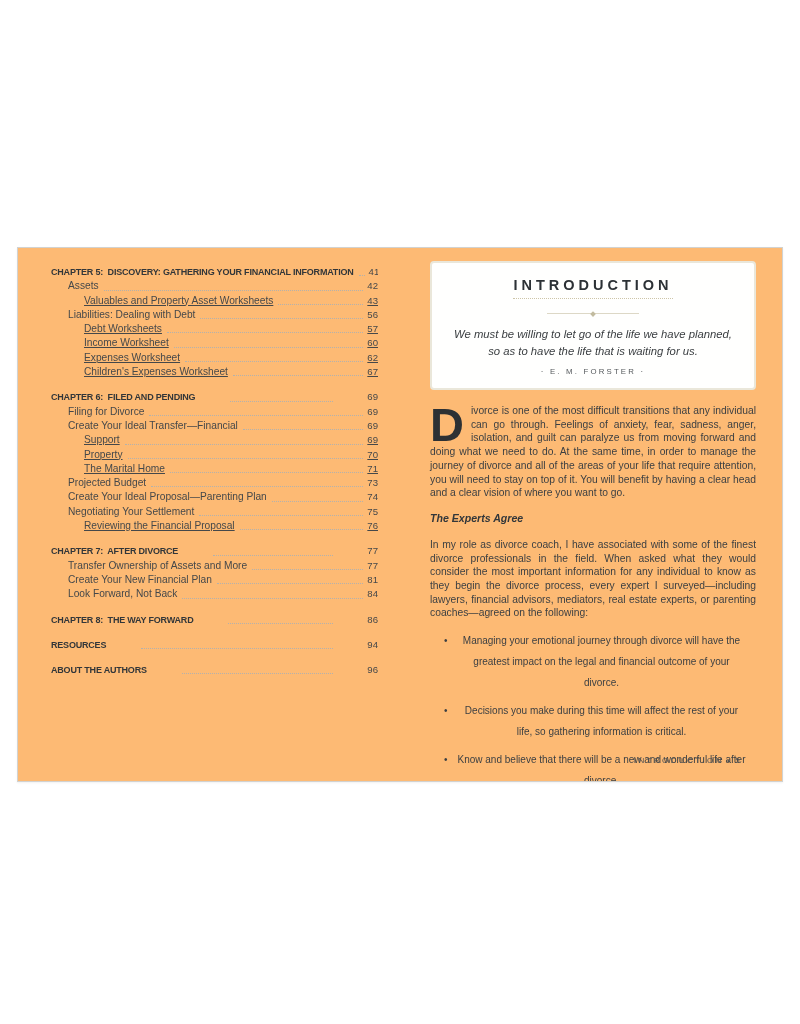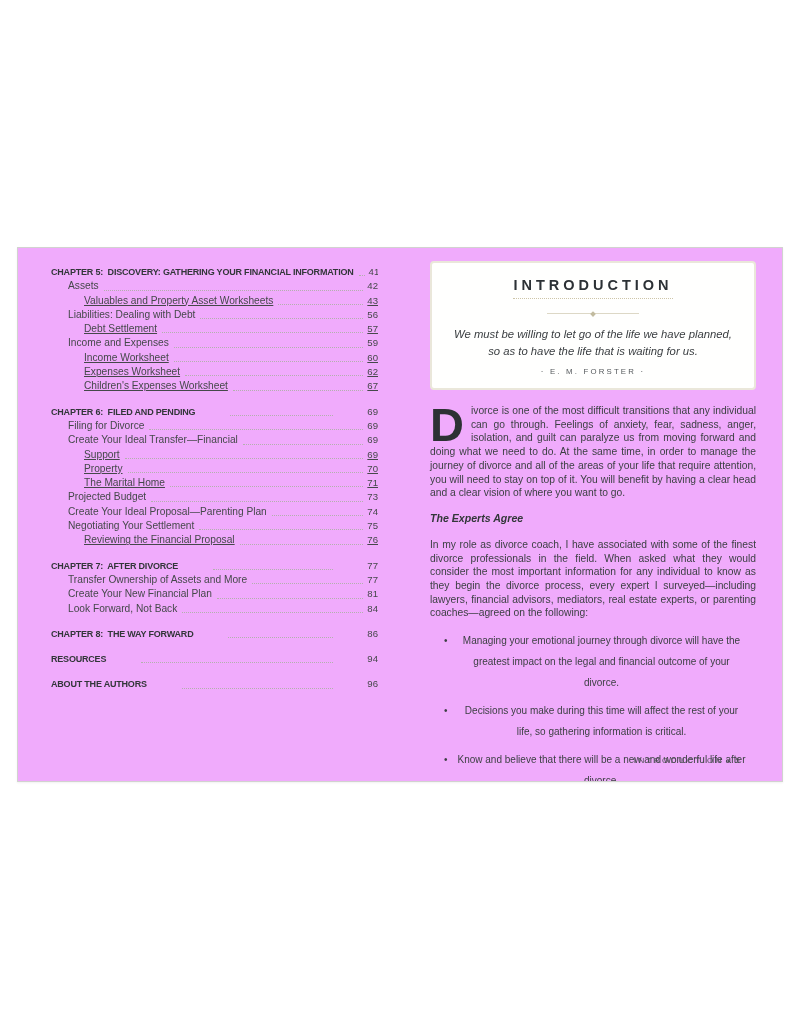--- a/index.html
+++ b/index.html
@@ -11,21 +11,21 @@
   }
   *{box-sizing:border-box;}
   html,body{margin:0;padding:0;}
   body{
     width:800px;height:1024px;position:relative;background:#ffffff;
     font-family:"Liberation Sans", sans-serif;color:var(--text-primary);
     overflow:hidden;
   }
   .spread{
     position:absolute;left:17px;top:247px;width:766px;height:535px;
-    background:#f0abfc;border:1px solid var(--page-border);
+    background:#fdba74;border:1px solid var(--page-border);
     box-shadow:0 1px 2px rgba(0,0,0,0.06);
     display:flex;
   }
   
   .page-left{
     width:50%;height:100%;padding:17px 22px 0 33px;overflow:hidden;
   }
   .toc-row{
     display:flex;align-items:baseline;overflow:hidden;
     font-size:10.2px;line-height:14.3px;color:#45484a;
@@ -114,28 +114,23 @@
           <span class="toc-label">Valuables and Property Asset Worksheets</span>
           <span class="toc-leader"></span>
           <span class="toc-page">43</span>
         </div>
         <div class="toc-row lvl1">
           <span class="toc-label">Liabilities: Dealing with Debt</span>
           <span class="toc-leader"></span>
           <span class="toc-page">56</span>
         </div>
         <div class="toc-row lvl2">
-          <span class="toc-label">Debt Settlement</span>
+          <span class="toc-label">Debt Worksheets</span>
           <span class="toc-leader"></span>
           <span class="toc-page">57</span>
-        </div>
-        <div class="toc-row lvl1">
-          <span class="toc-label">Income and Expenses</span>
-          <span class="toc-leader"></span>
-          <span class="toc-page">59</span>
         </div>
         <div class="toc-row lvl2">
           <span class="toc-label">Income Worksheet</span>
           <span class="toc-leader"></span>
           <span class="toc-page">60</span>
         </div>
         <div class="toc-row lvl2">
           <span class="toc-label">Expenses Worksheet</span>
           <span class="toc-leader"></span>
           <span class="toc-page">62</span>

